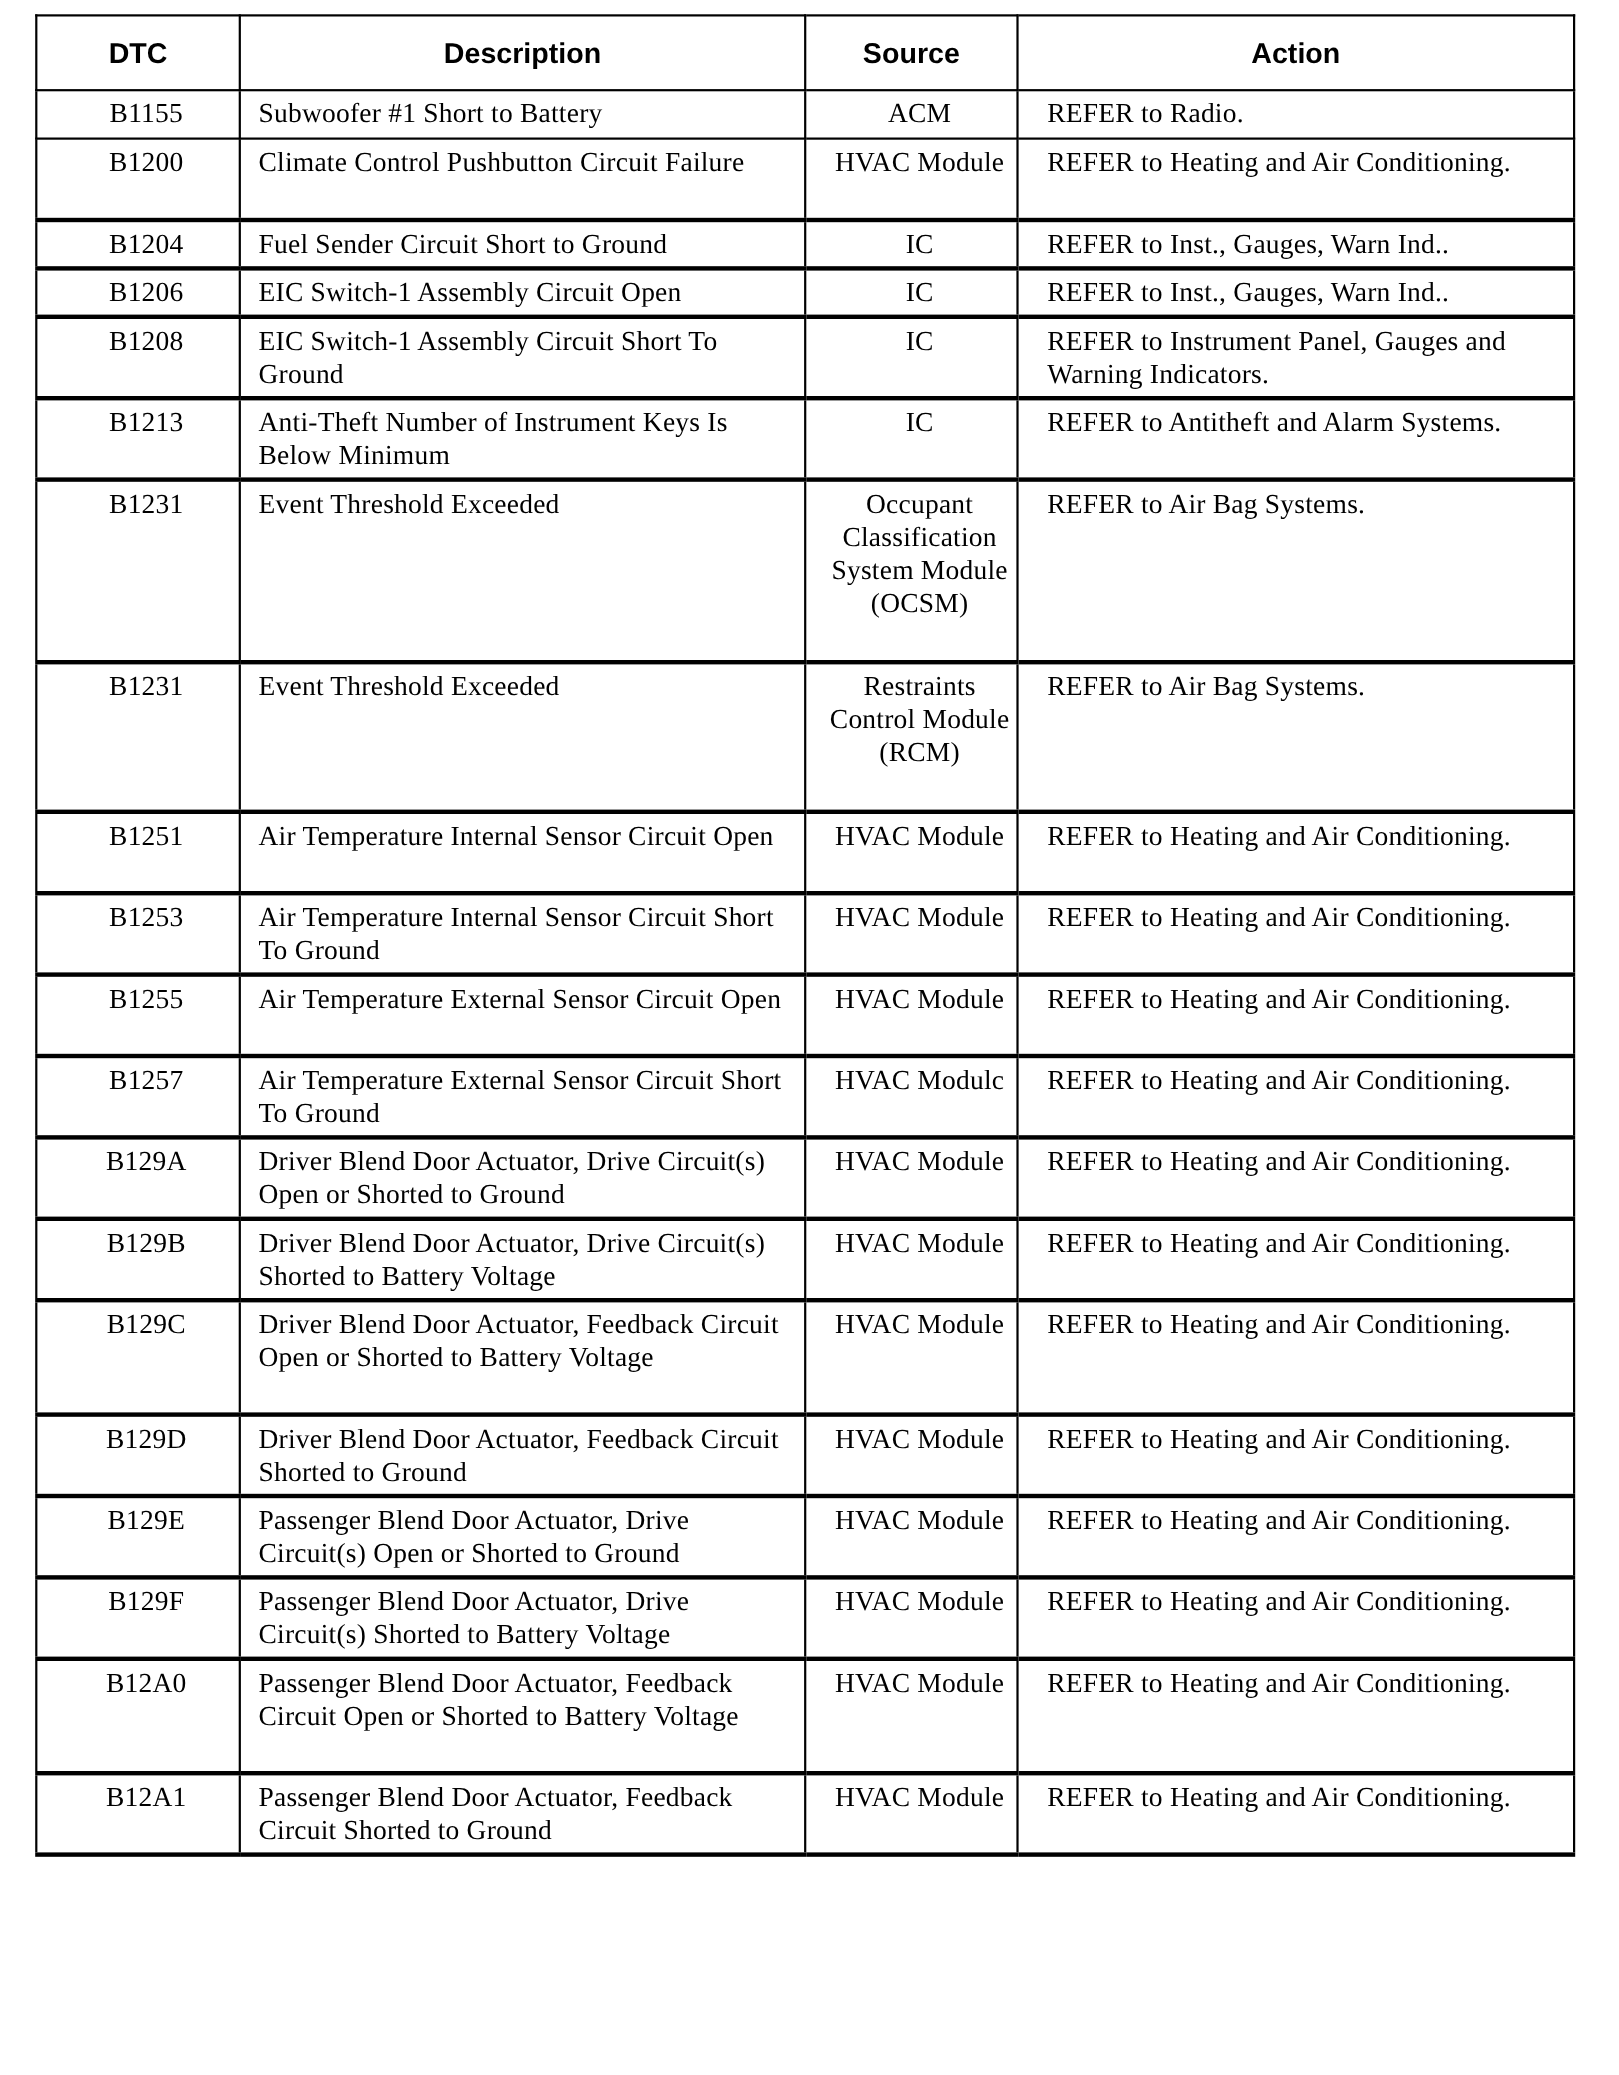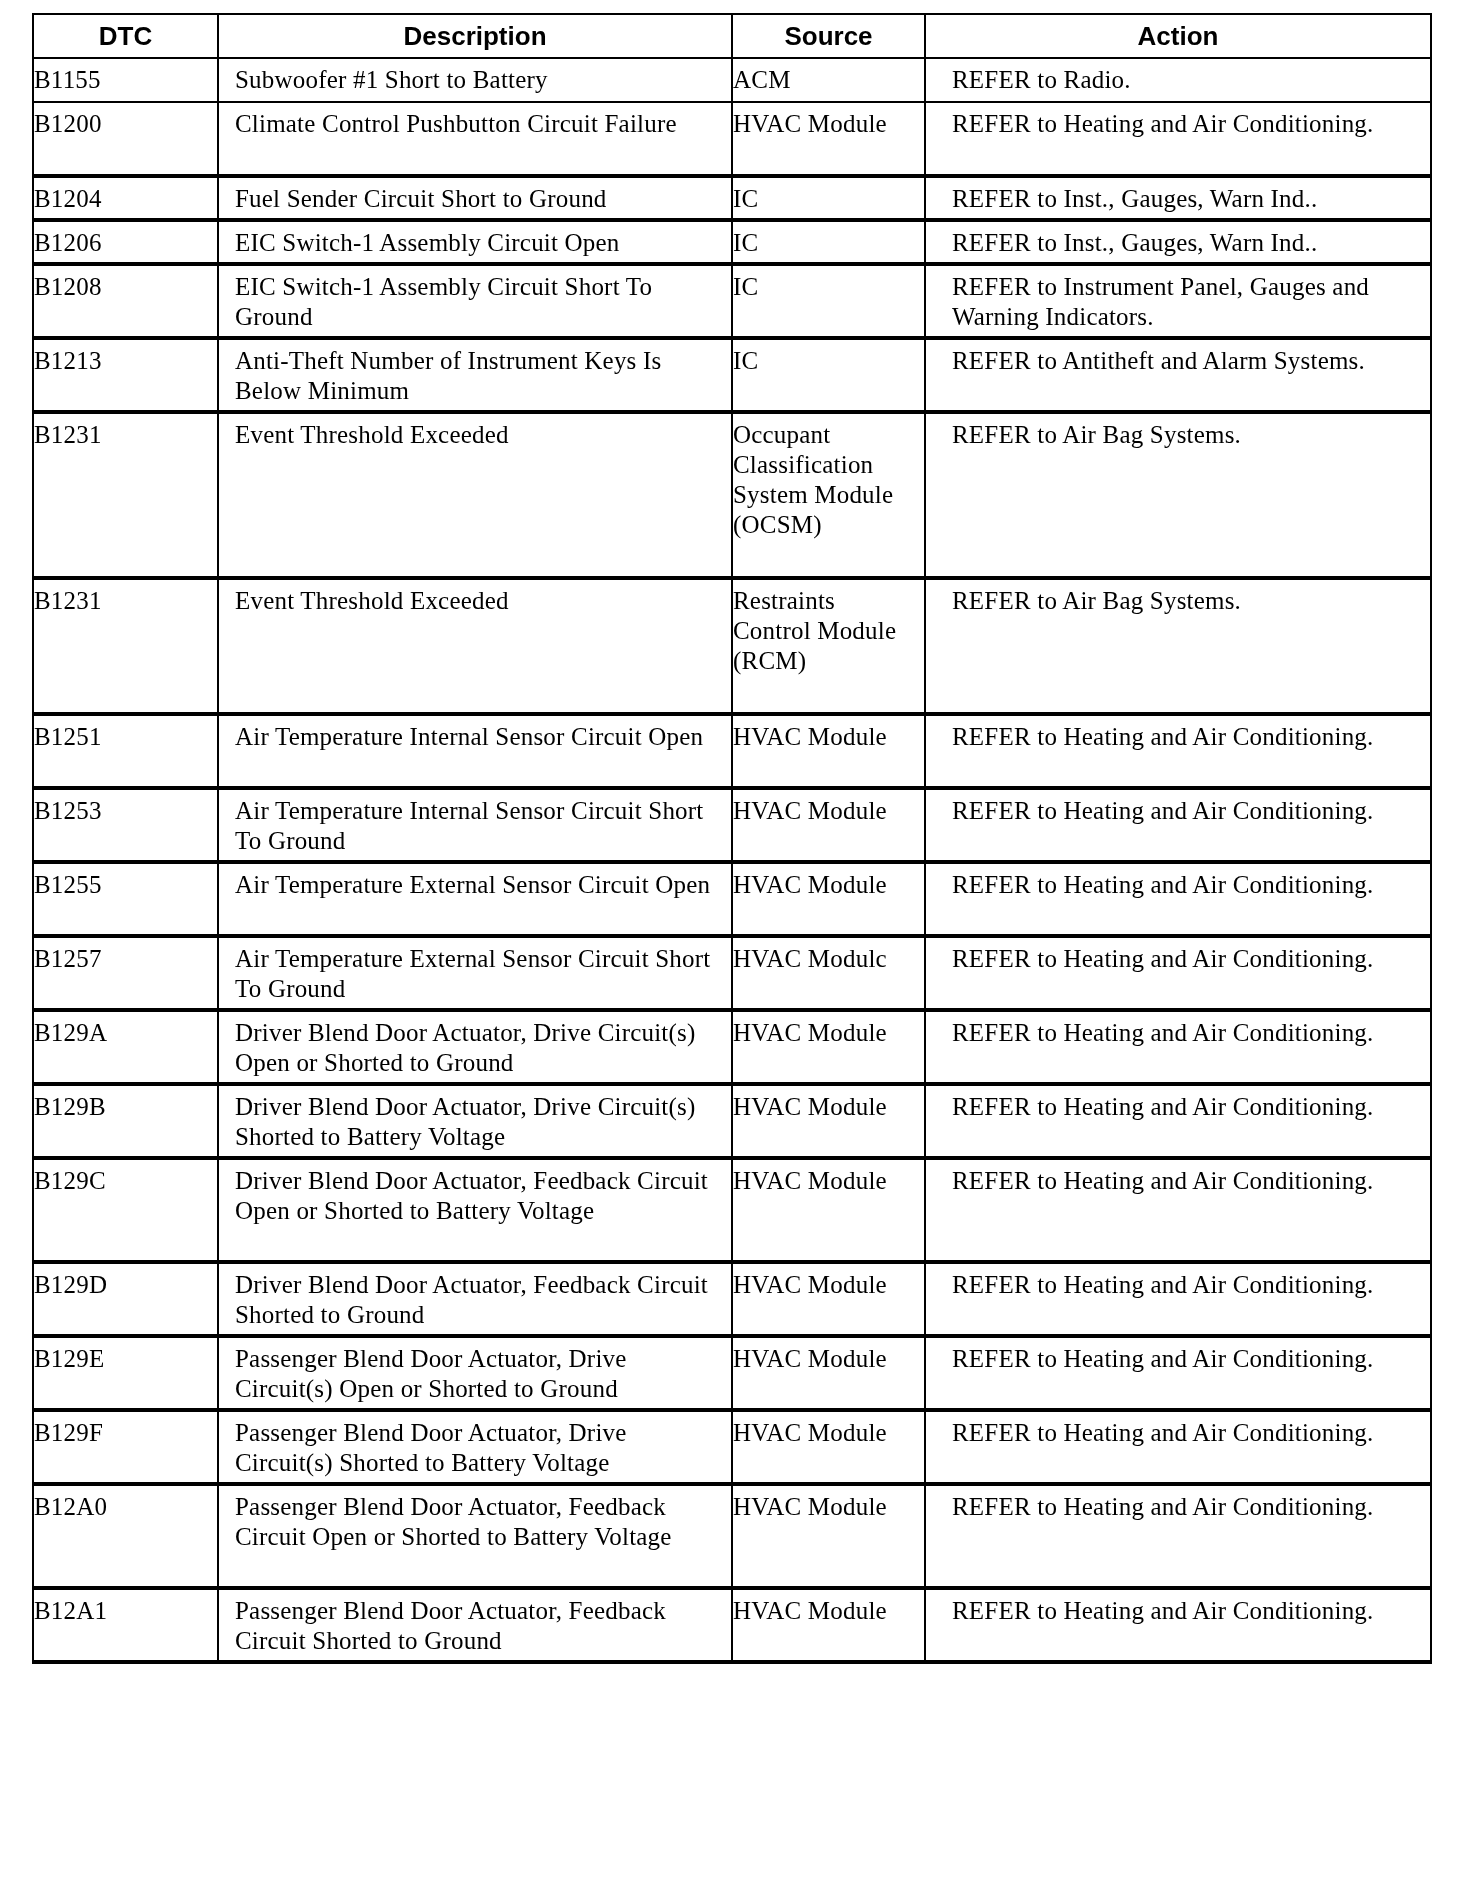--- a/index.html
+++ b/index.html
@@ -11,30 +11,30 @@
     font-family: "Liberation Serif", "DejaVu Serif", serif;
     font-size: 25px; color: #000;
   }
   .tbl col.c-dtc { width: 185px; }
   .tbl col.c-desc { width: 514px; }
   .tbl col.c-src { width: 193px; }
   .tbl col.c-act { width: 506px; }
   .tbl th {
     font-family: "Liberation Sans", "DejaVu Sans", sans-serif;
     font-weight: bold; font-size: 26px; height: 42px;
-    border: 2px solid #000; text-align: center; vertical-align: middle; padding: 0;
+    border: 2px solid #000; text-align: center; vertical-align: middle; padding: 12px;
   }
   .tbl td {
     border-left: 2px solid #000; border-right: 2px solid #000;
     vertical-align: top; padding: 6px 16px 4px 16px; line-height: 30px;
     letter-spacing: 0.2px;
   }
   .tbl tr.thin td { border-bottom: 2px solid #000; }
   .tbl tr.thick td { border-bottom: 4px solid #000; }
-  .tbl td.dtc, .tbl td.src { padding-left: 0; padding-right: 6px; }
+  .tbl td.dtc, .tbl td.src { text-align: center; padding-left: 21px; padding-right: 6px; }
   .tbl td.act { padding-right: 8px; padding-left: 26px; }
 </style>
 </head>
 <body>
 
 <table class="tbl">
   <colgroup>
     <col class="c-dtc">
       <col class="c-desc">
       <col class="c-src">

